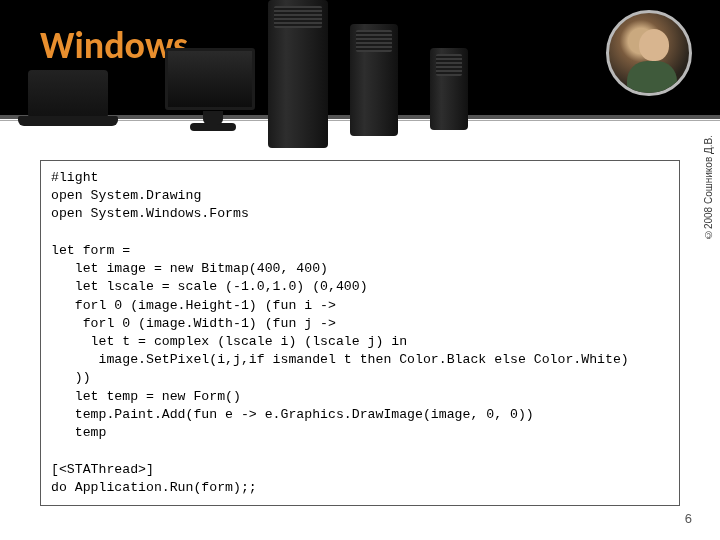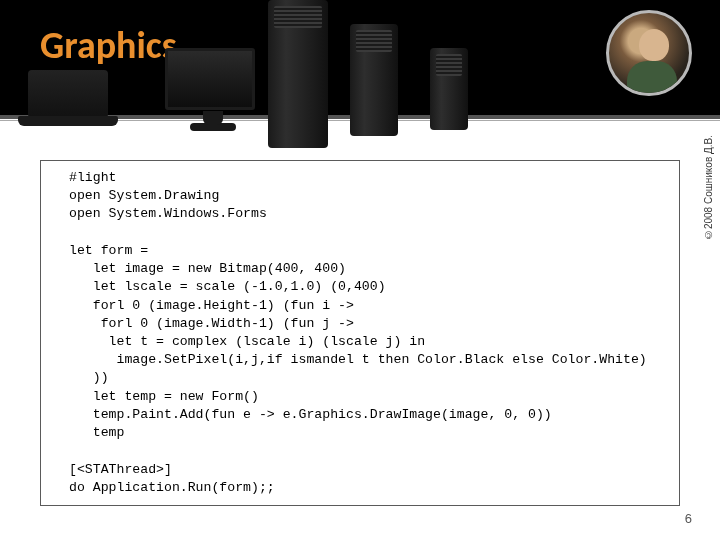--- a/index.html
+++ b/index.html
@@ -95,21 +95,21 @@
   .avatar-ring::before{
     content:"";position:absolute;left:30px;top:16px;width:30px;height:32px;
     background:#d8b58f;border-radius:50% 50% 46% 46%;
   }
   .code-box {
     position: absolute;
     left: 40px;
     top: 160px;
     width: 640px;
     border: 1px solid #5a5a5a;
-    padding: 8px 28px;
+    padding: 8px 10px;
     background: #fff;
   }
   .code-box pre {
     font-family: "Courier New", Courier, monospace;
     font-size: 13.2px;
     line-height: 1.38;
     white-space: pre;
     color: #000;
   }
   .copyright {
@@ -126,21 +126,21 @@
     right: 28px;
     bottom: 14px;
     font-size: 13px;
     color: #555;
   }
 </style>
 </head>
 <body>
 
 <div class="header">
-  <div class="title">Graphics</div>
+  <div class="title">Windows</div>
   <div class="hw laptop"></div>
   <div class="hw monitor"></div>
   <div class="hw tower1">
       <div class="vents"></div>
     </div>
   <div class="hw tower2">
       <div class="vents"></div>
     </div>
   <div class="hw tower3">
       <div class="vents"></div>

